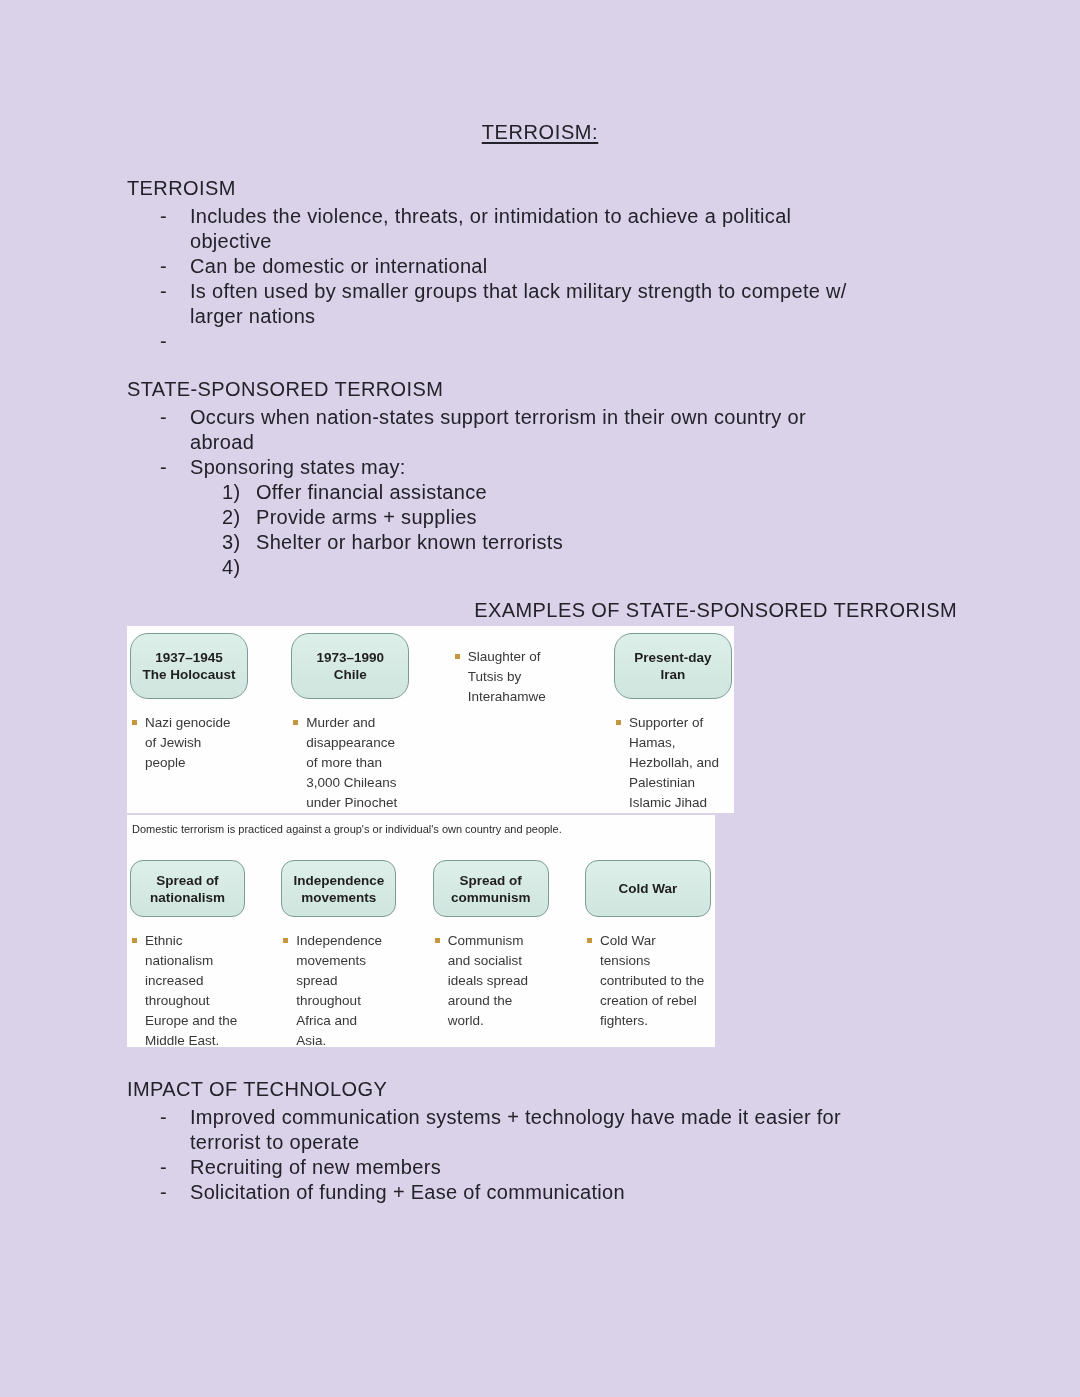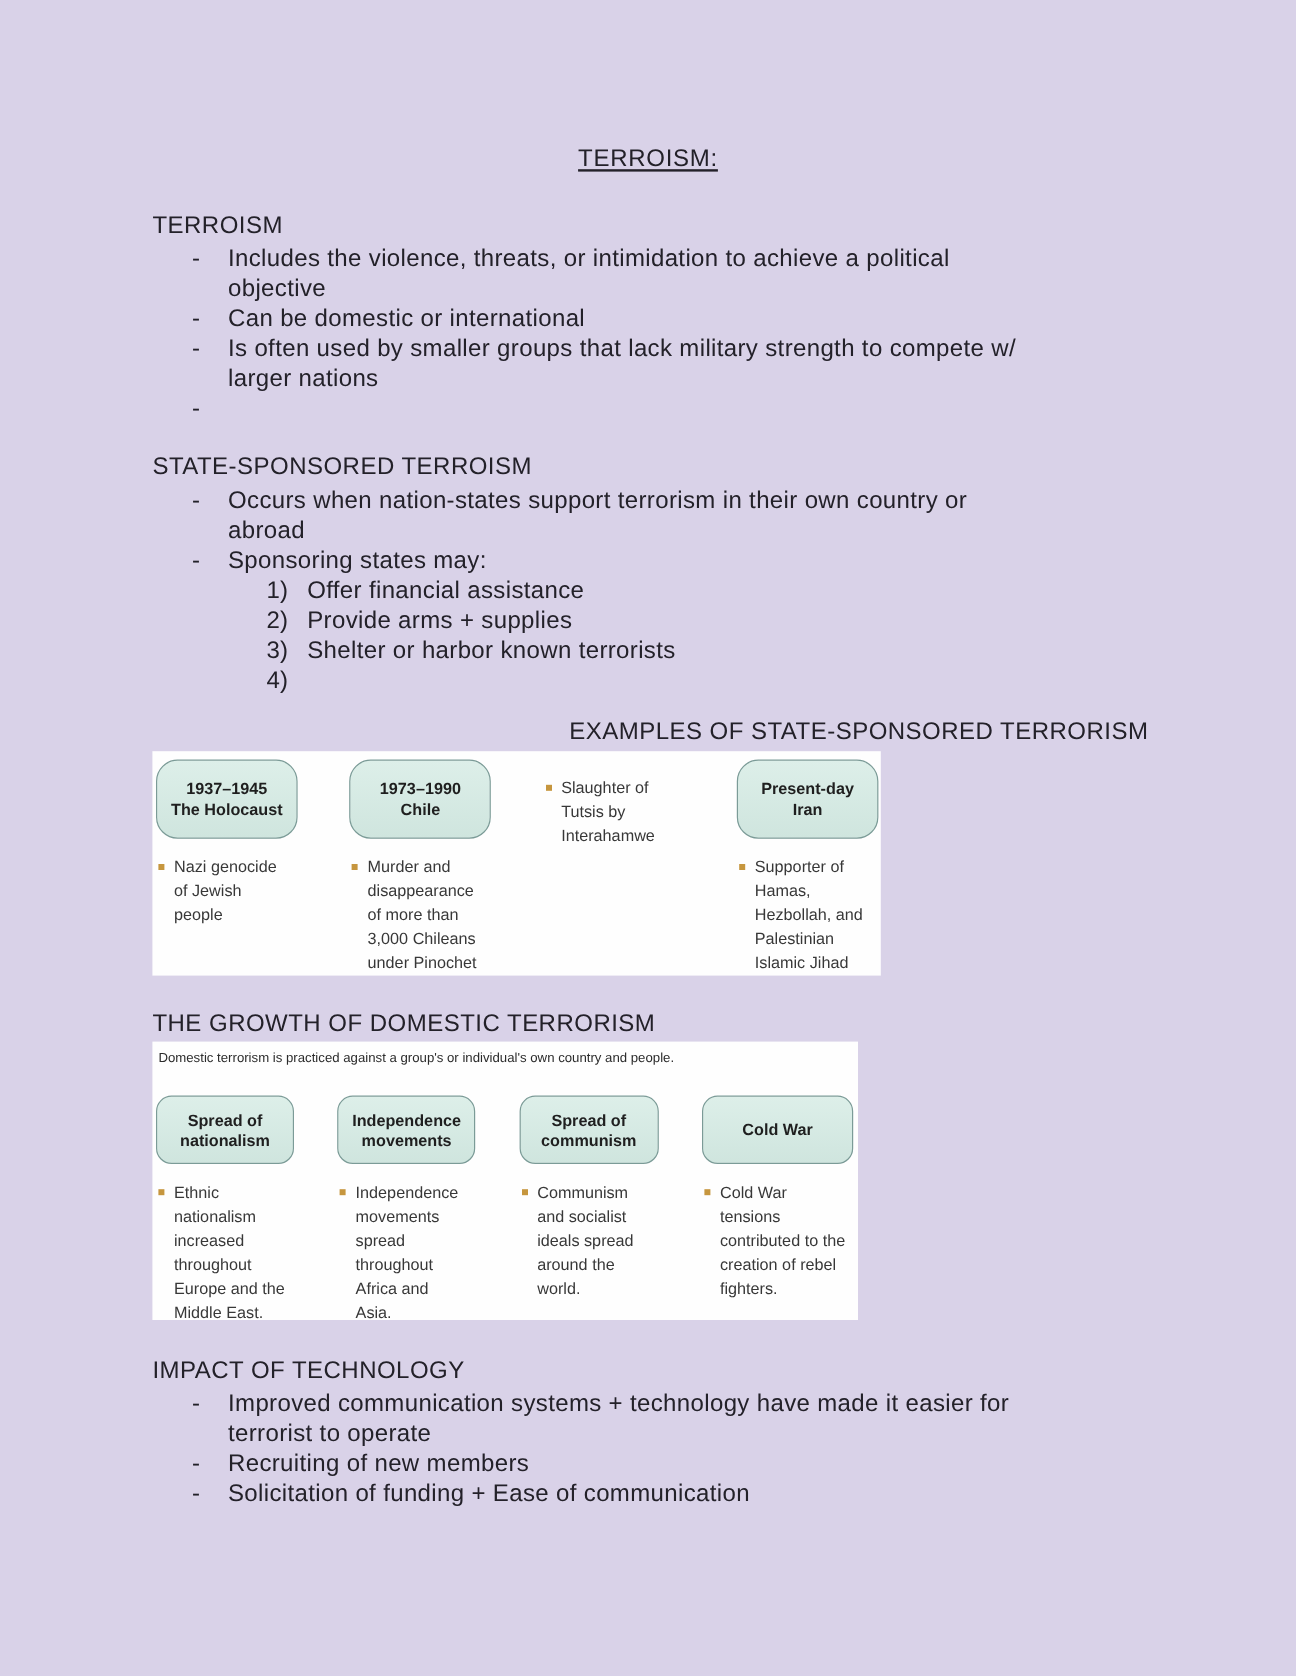--- a/index.html
+++ b/index.html
@@ -246,21 +246,20 @@
 Hezbollah, and
 Palestinian
 Islamic Jihad</span>
             </div>
           </div>
         </div>
       </div>
     </div>
 
     <div class="section">
-      <div class="sec-heading mt-s4">THE GROWTH OF DOMESTIC TERRORISM</div>
       <div class="figure fig2">
         <div class="fig-caption">Domestic terrorism is practiced against a group's or individual's own country and people.</div>
         <div class="fig-cols">
           <div class="fig-col col-a">
             <div class="fig-box">Spread of
 nationalism</div>
             <div class="fig-bullet">
               <span class="sq"></span>
               <span class="fig-bullet-text">Ethnic
 nationalism

